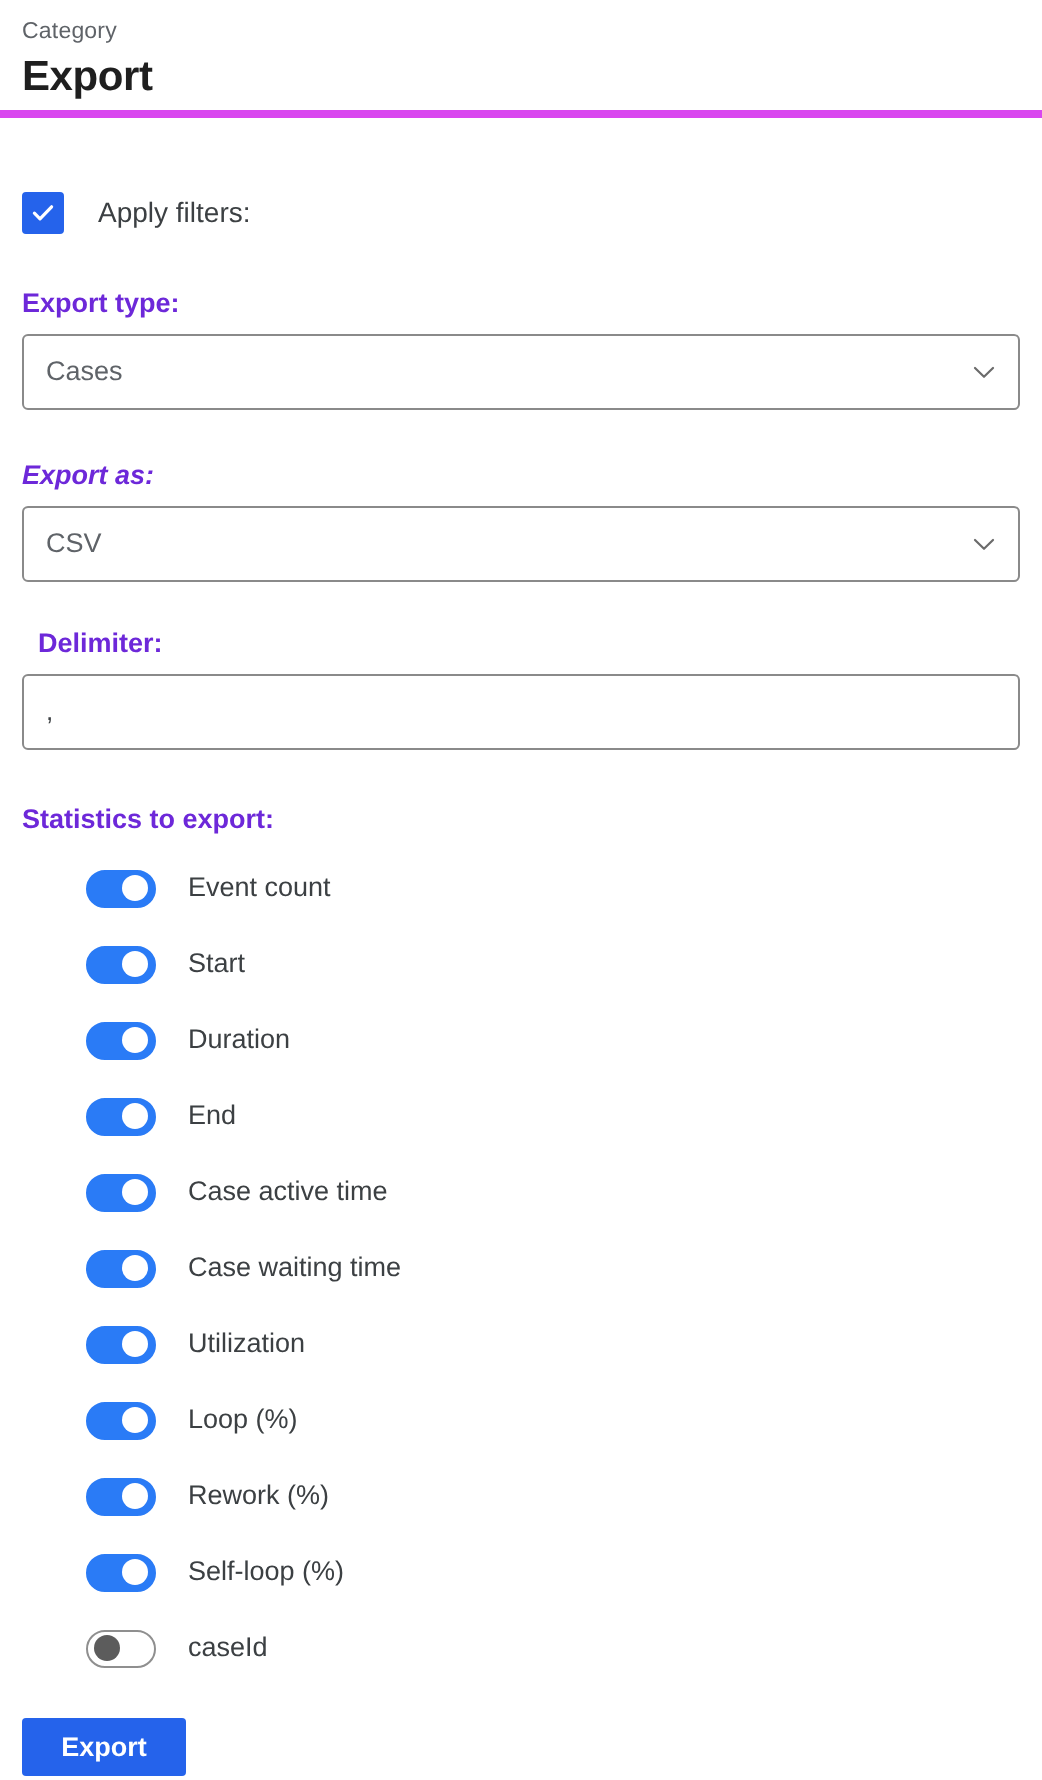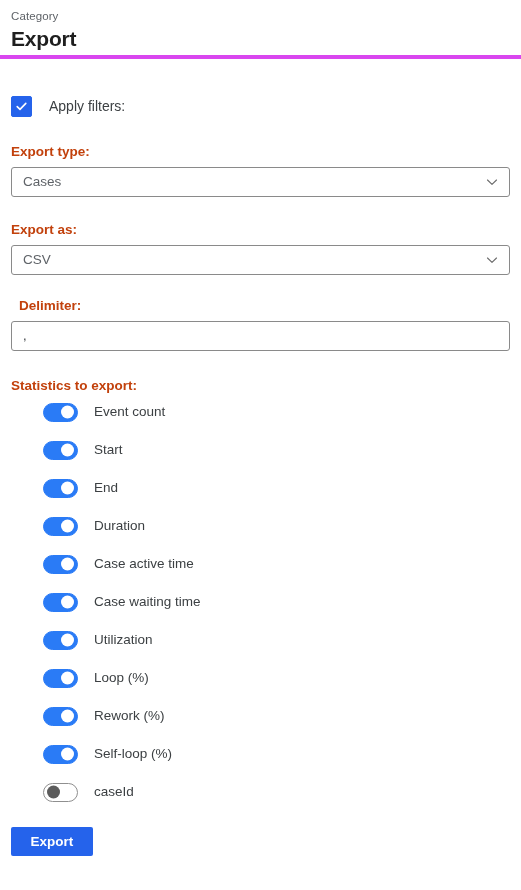--- a/index.html
+++ b/index.html
@@ -72,33 +72,33 @@
     color: #3c4043;
     line-height: 20px;
   }
   .apply-filters .checkbox-label { margin-left: 17px; }
   .zip-row .checkbox-label { margin-left: 18px; }
 
   
   .field-label {
     font-size: 13.5px;
     font-weight: bold;
-    color: #c2410c;
+    color: #6d28d9;
     line-height: 18px;
   }
   .label-export-type { margin-top: 26px; }
-  .label-export-as   { margin-top: 24px; }
+  .label-export-as   { margin-top: 24px; font-style: italic; }
   .label-delimiter   { margin-top: 22px; padding-left: 8px; }
   .label-statistics  { margin-top: 26px; }
 
   
   .control {
     margin-top: 6px;
     width: 499px;
-    height: 30px;
+    height: 38px;
     border: 1px solid #8a8a8a;
     border-radius: 3px;
     background: #ffffff;
     display: flex;
     align-items: center;
     padding: 0 9px 0 11px;
   }
   .control .value {
     font-size: 13.5px;
     color: #5f6368;
@@ -113,21 +113,21 @@
     width: 16px;
     height: 16px;
     display: flex;
     align-items: center;
     justify-content: center;
   }
   .chevron svg { display: block; }
 
   
   .toggle-list {
-    margin-top: 6px;
+    margin-top: 14px;
     padding-left: 32px;
   }
   .toggle-row {
     display: flex;
     align-items: center;
     height: 22px;
     margin-bottom: 16px;
   }
   .toggle {
     position: relative;
@@ -239,34 +239,34 @@
       <span class="toggle on">
           <span class="knob"></span>
         </span>
       <span class="toggle-label">Start</span>
     </div>
 
     <div class="toggle-row">
       <span class="toggle on">
           <span class="knob"></span>
         </span>
+      <span class="toggle-label">Duration</span>
+    </div>
+
+    <div class="toggle-row">
+      <span class="toggle on">
+          <span class="knob"></span>
+        </span>
       <span class="toggle-label">End</span>
     </div>
 
     <div class="toggle-row">
       <span class="toggle on">
           <span class="knob"></span>
         </span>
-      <span class="toggle-label">Duration</span>
-    </div>
-
-    <div class="toggle-row">
-      <span class="toggle on">
-          <span class="knob"></span>
-        </span>
       <span class="toggle-label">Case active time</span>
     </div>
 
     <div class="toggle-row">
       <span class="toggle on">
           <span class="knob"></span>
         </span>
       <span class="toggle-label">Case waiting time</span>
     </div>
 

